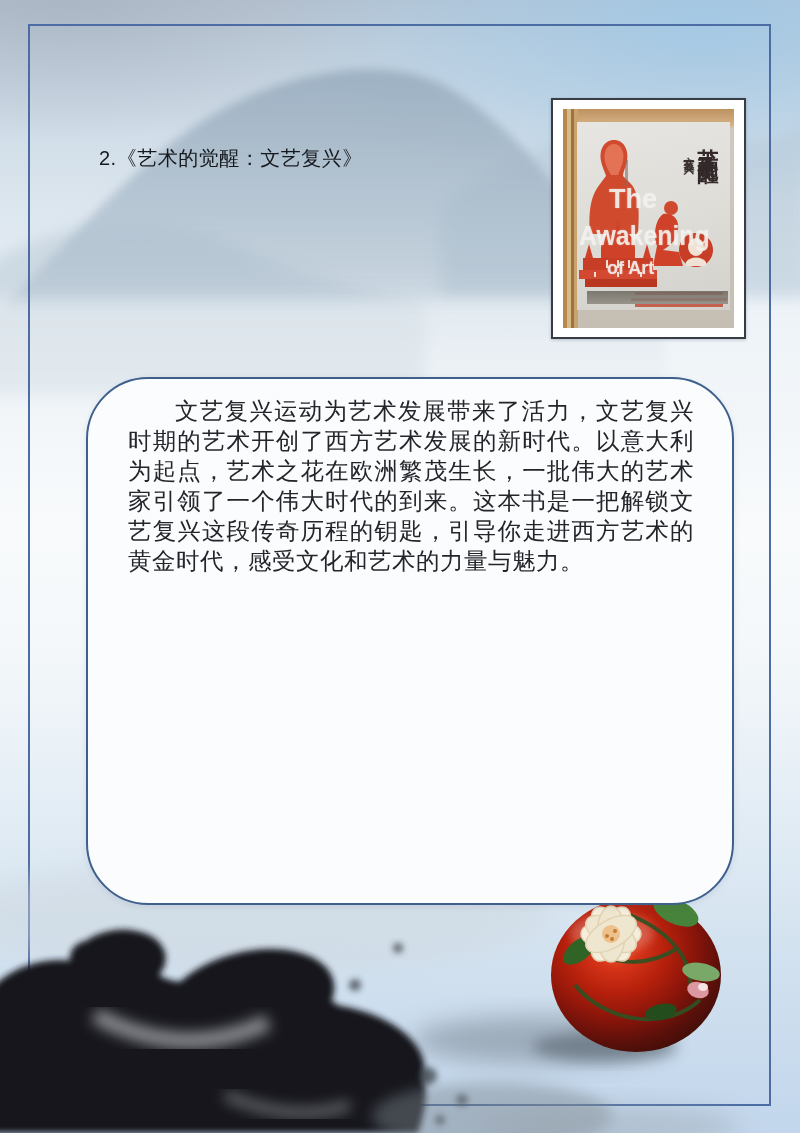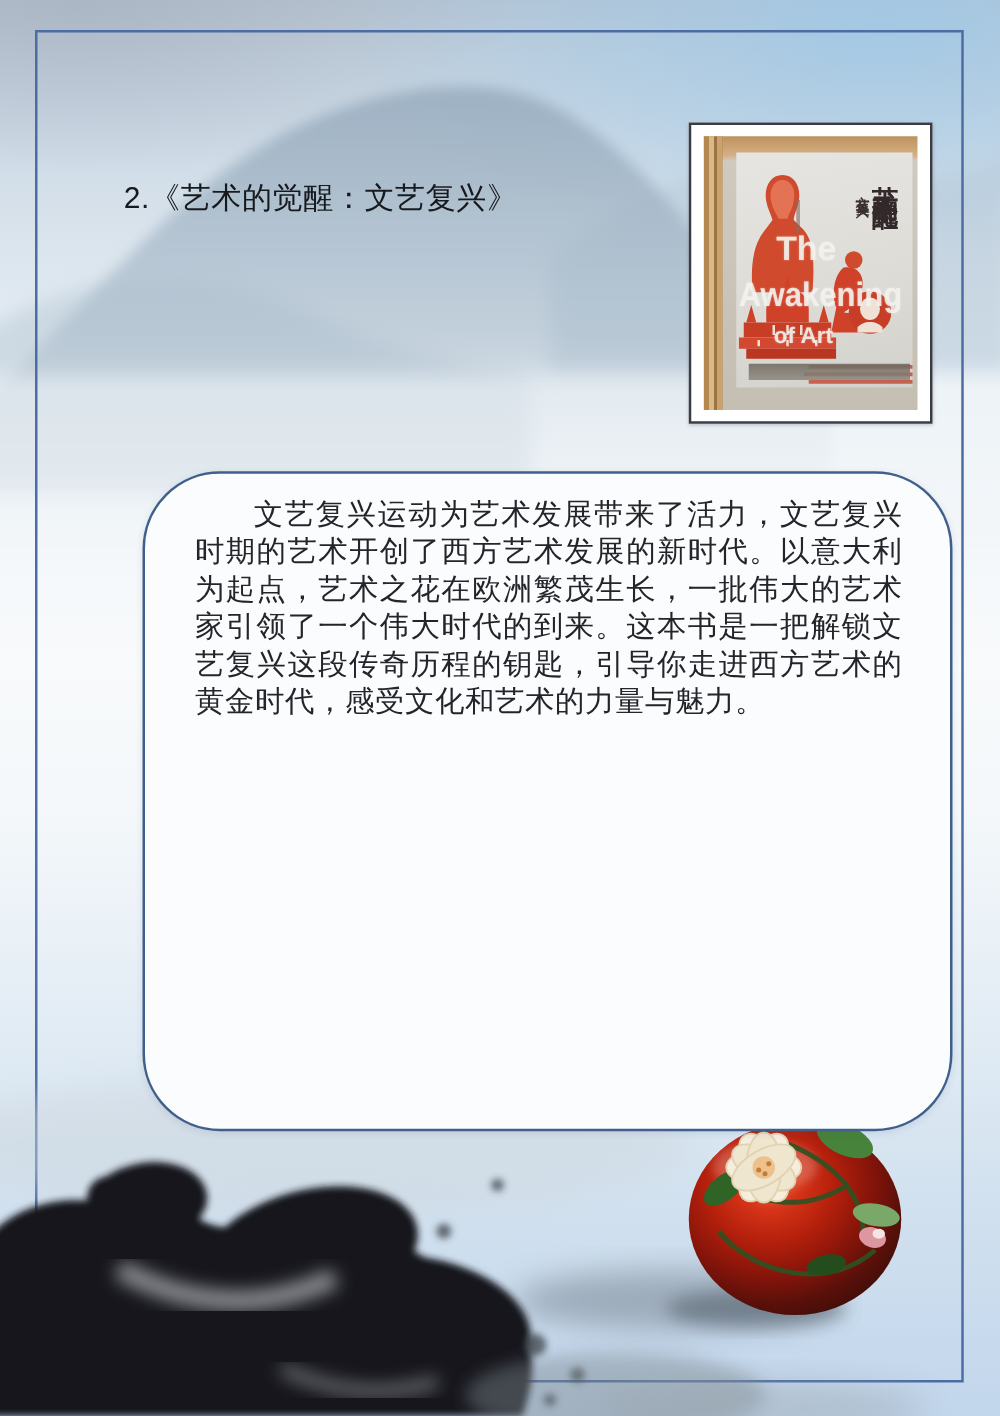--- a/index.html
+++ b/index.html
@@ -19,41 +19,40 @@
 
   
   .frame{
     position:absolute; left:28px; top:24px; width:743px; height:1082px;
     border:2px solid #4c6da3; z-index:3;
   }
 
   
   .header{
     position:absolute; left:99px; top:141px; width:372px; z-index:6;
-    font-size:24px; line-height:35px; font-weight:500; color:#16191e;
+    font-size:20px; line-height:35px; font-weight:500; color:#16191e;
     letter-spacing:.5px;
   }
 
   
   .photo{
     position:absolute; left:551px; top:98px; width:195px; height:241px; z-index:6;
     background:#ffffff; border:2px solid #383d45; padding:9px 10px;
     box-shadow:0 1px 3px rgba(40,50,70,.25);
   }
   .photo-inner{ position:relative; width:100%; height:100%; overflow:hidden;
     background:linear-gradient(180deg,#bd9260 0%, #d4b084 7%, #cfc9bf 9%, #c5beb2 100%);
   }
   .shelf-spines{ position:absolute; left:0; top:0; width:15px; height:100%;
     background:repeating-linear-gradient(90deg,#b5884f 0 4px,#d9b987 4px 8px,#9c7443 8px 11px,#caa26b 11px 15px);
   }
   .cover{
     position:absolute; left:14px; top:13px; right:4px; bottom:18px;
     background:linear-gradient(168deg,#e6e5e1 0%, #dddcd7 55%, #d2d1cb 100%);
     overflow:hidden;
-    margin-left:12px;
   }
   .cover-shadow{ position:absolute; left:10px; right:2px; bottom:6px; height:13px;
     background:linear-gradient(180deg,#6b665e, #8d887e); opacity:.85;
   }
   .en-title{ position:absolute; color:#f3f2ee; font-weight:bold; letter-spacing:0; opacity:.92;
     text-shadow:0 0 2px rgba(255,255,255,.4); white-space:nowrap; }
   .en-1{ left:32px; top:62px; font-size:27px; }
   .en-2{ left:2px;  top:99px; font-size:27px; transform:scaleX(.92); transform-origin:left; }
   .en-3{ left:30px; top:136px; font-size:18px; }
   .cn-title{ position:absolute; right:8px; top:10px; writing-mode:vertical-rl;
@@ -64,21 +63,20 @@
     font-family:"Liberation Serif", serif; }
   .redline{ position:absolute; height:3px; background:#c24530; opacity:.8; }
   .cover svg{ position:absolute; }
 
   
   .bubble{
     position:absolute; left:86px; top:377px; width:648px; height:528px; z-index:5;
     background:#fafcfd; border:2.5px solid #3f608c; border-radius:62px;
     padding:17px 38px 10px 40px; overflow:hidden;
     box-shadow:0 2px 6px rgba(70,90,120,.12);
-    margin-left:28px;
   }
   .bubble p{
     font-family:"DejaVu Serif","Liberation Serif",serif;
     font-size:23.5px; line-height:30px; color:#24252a;
     text-align:justify; text-justify:inter-character;
     text-indent:2em; letter-spacing:.5px;
   }
   .bubble p + p{ margin-top:9px; }
 </style>
 </head>

